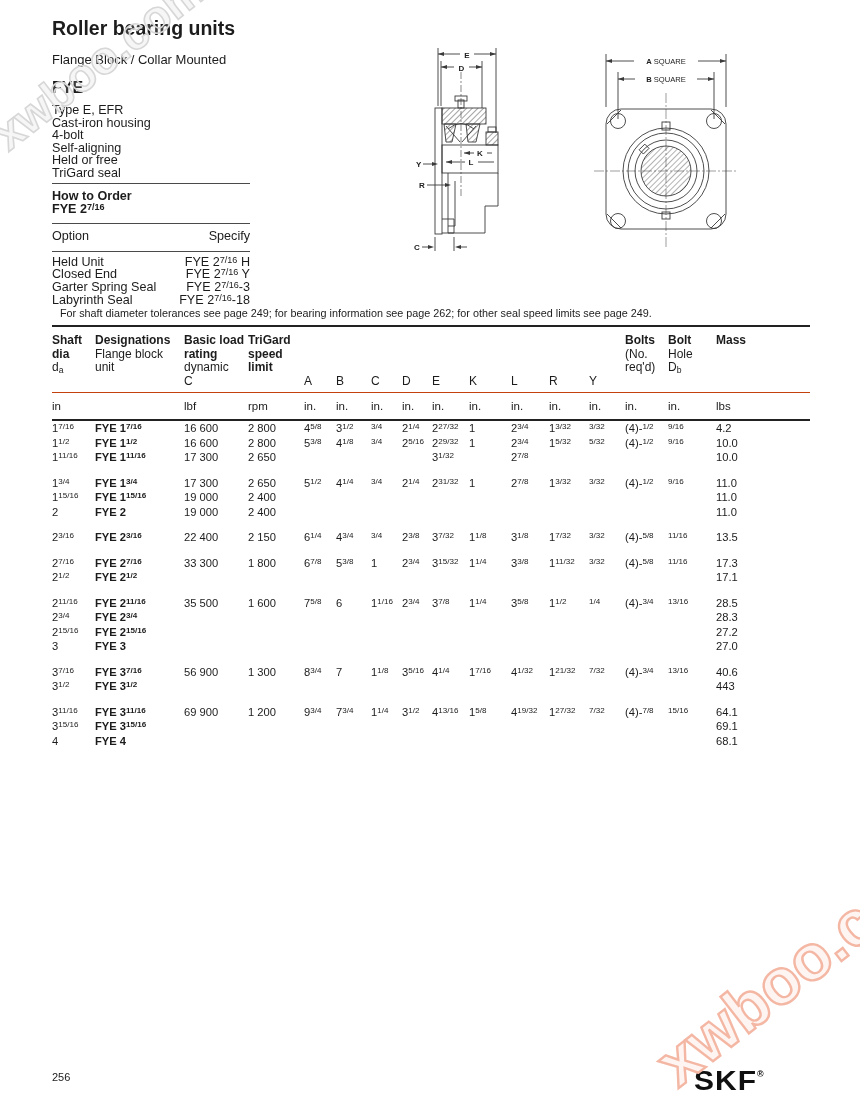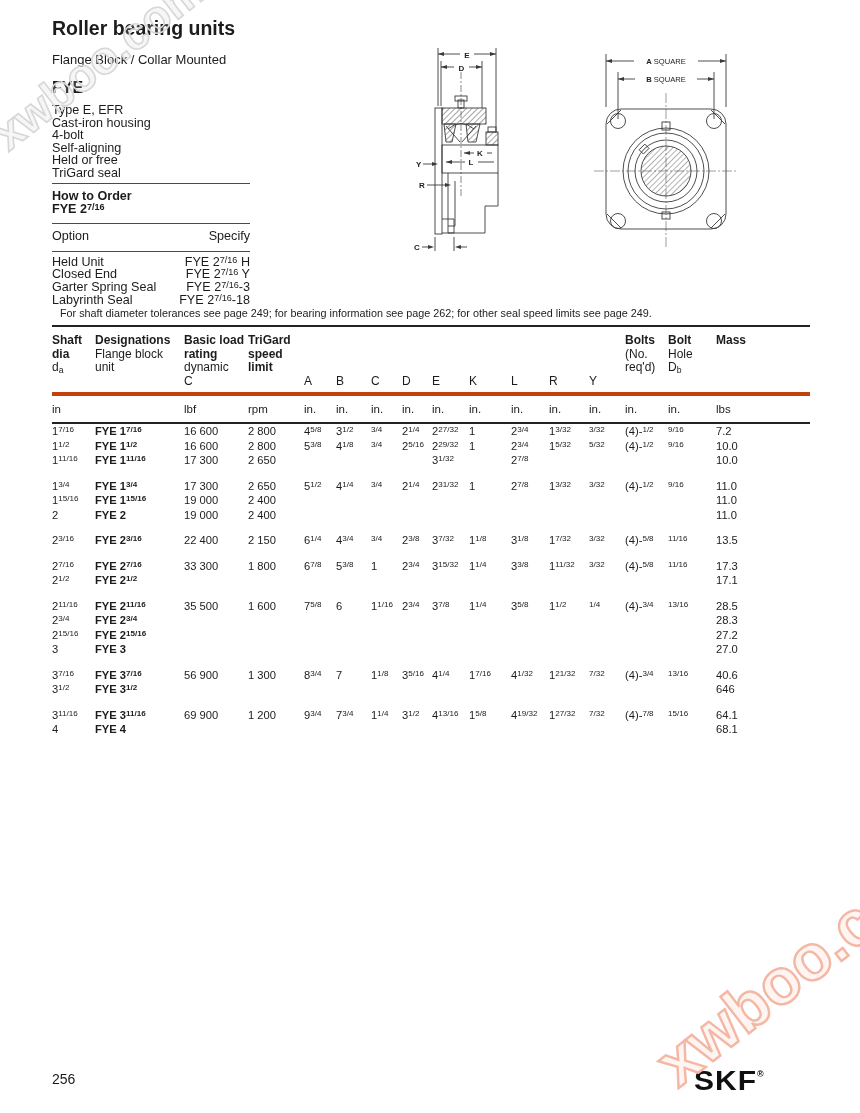--- a/index.html
+++ b/index.html
@@ -35,33 +35,33 @@
 
   
   .draw{position:absolute;z-index:1;}
   .draw text{font-family:"Liberation Sans",sans-serif;font-size:8px;font-weight:bold;fill:#222;}
   .draw .dimtxt{font-size:7.6px;font-weight:normal;}
   .draw .dimtxt .cap{font-weight:bold;}
 
   
   .spec-table{position:absolute;left:52px;top:325px;width:758px;border-top:2px solid #222;z-index:2;}
   .grid16{display:grid;grid-template-columns:43px 89px 64px 56px 32px 35px 31px 30px 37px 42px 38px 40px 36px 43px 48px 94px;}
-  .thead{margin-top:7px;height:58px;border-bottom:4px solid #c2410c;align-items:start;}
+  .thead{margin-top:7px;height:58px;border-bottom:1px solid #c2410c;align-items:start;}
   .hcell{font-size:12px;line-height:13.6px;white-space:nowrap;}
   .hcell.bottom{align-self:end;padding-bottom:3px;}
   .tunits{height:26px;border-bottom:2px solid #222;align-items:center;}
   .ucell{font-size:11.5px;white-space:nowrap;}
   .tbody{}
   .tgroup{margin-bottom:11px;}
   .trow{line-height:14.5px;}
   .tcell{font-size:11.2px;white-space:nowrap;}
   .tcell.c1{font-weight:bold;}
 
   
-  .pageno{position:absolute;left:52px;top:1071px;font-size:14px;z-index:2;}
+  .pageno{position:absolute;left:52px;top:1071px;font-size:11px;z-index:2;}
   .brand{position:absolute;left:694px;top:1064px;z-index:5;font-weight:900;font-size:30px;
          letter-spacing:1px;color:#101010;transform:scaleY(0.92);}
   .brand .reg{font-size:9px;vertical-align:14px;font-weight:bold;letter-spacing:0;}
 </style>
 </head>
 <body>
 
 <div class="page">
 
   <div class="wm wm-tl">xwboo.com</div>
@@ -334,21 +334,21 @@
             <div class="tcell c5">3<sup>1/2</sup></div>
             <div class="tcell c6"><sup>3/4</sup></div>
             <div class="tcell c7">2<sup>1/4</sup></div>
             <div class="tcell c8">2<sup>27/32</sup></div>
             <div class="tcell c9">1</div>
             <div class="tcell c10">2<sup>3/4</sup></div>
             <div class="tcell c11">1<sup>3/32</sup></div>
             <div class="tcell c12"><sup>3/32</sup></div>
             <div class="tcell c13">(4)-<sup>1/2</sup></div>
             <div class="tcell c14"><sup>9/16</sup></div>
-            <div class="tcell c15">7.2</div>
+            <div class="tcell c15">4.2</div>
           </div>
           <div class="grid16 trow">
             <div class="tcell c0">1<sup>1/2</sup></div>
             <div class="tcell c1">FYE 1<sup>1/2</sup></div>
             <div class="tcell c2">16 600</div>
             <div class="tcell c3">2 800</div>
             <div class="tcell c4">5<sup>3/8</sup></div>
             <div class="tcell c5">4<sup>1/8</sup></div>
             <div class="tcell c6"><sup>3/4</sup></div>
             <div class="tcell c7">2<sup>5/16</sup></div>
@@ -596,21 +596,21 @@
             <div class="tcell c5"></div>
             <div class="tcell c6"></div>
             <div class="tcell c7"></div>
             <div class="tcell c8"></div>
             <div class="tcell c9"></div>
             <div class="tcell c10"></div>
             <div class="tcell c11"></div>
             <div class="tcell c12"></div>
             <div class="tcell c13"></div>
             <div class="tcell c14"></div>
-            <div class="tcell c15">646</div>
+            <div class="tcell c15">443</div>
           </div>
         </div>
         <div class="tgroup">
           <div class="grid16 trow">
             <div class="tcell c0">3<sup>11/16</sup></div>
             <div class="tcell c1">FYE 3<sup>11/16</sup></div>
             <div class="tcell c2">69 900</div>
             <div class="tcell c3">1 200</div>
             <div class="tcell c4">9<sup>3/4</sup></div>
             <div class="tcell c5">7<sup>3/4</sup></div>
@@ -619,20 +619,38 @@
             <div class="tcell c8">4<sup>13/16</sup></div>
             <div class="tcell c9">1<sup>5/8</sup></div>
             <div class="tcell c10">4<sup>19/32</sup></div>
             <div class="tcell c11">1<sup>27/32</sup></div>
             <div class="tcell c12"><sup>7/32</sup></div>
             <div class="tcell c13">(4)-<sup>7/8</sup></div>
             <div class="tcell c14"><sup>15/16</sup></div>
             <div class="tcell c15">64.1</div>
           </div>
           <div class="grid16 trow">
+            <div class="tcell c0">3<sup>15/16</sup></div>
+            <div class="tcell c1">FYE 3<sup>15/16</sup></div>
+            <div class="tcell c2"></div>
+            <div class="tcell c3"></div>
+            <div class="tcell c4"></div>
+            <div class="tcell c5"></div>
+            <div class="tcell c6"></div>
+            <div class="tcell c7"></div>
+            <div class="tcell c8"></div>
+            <div class="tcell c9"></div>
+            <div class="tcell c10"></div>
+            <div class="tcell c11"></div>
+            <div class="tcell c12"></div>
+            <div class="tcell c13"></div>
+            <div class="tcell c14"></div>
+            <div class="tcell c15">69.1</div>
+          </div>
+          <div class="grid16 trow">
             <div class="tcell c0">4</div>
             <div class="tcell c1">FYE 4</div>
             <div class="tcell c2"></div>
             <div class="tcell c3"></div>
             <div class="tcell c4"></div>
             <div class="tcell c5"></div>
             <div class="tcell c6"></div>
             <div class="tcell c7"></div>
             <div class="tcell c8"></div>
             <div class="tcell c9"></div>

